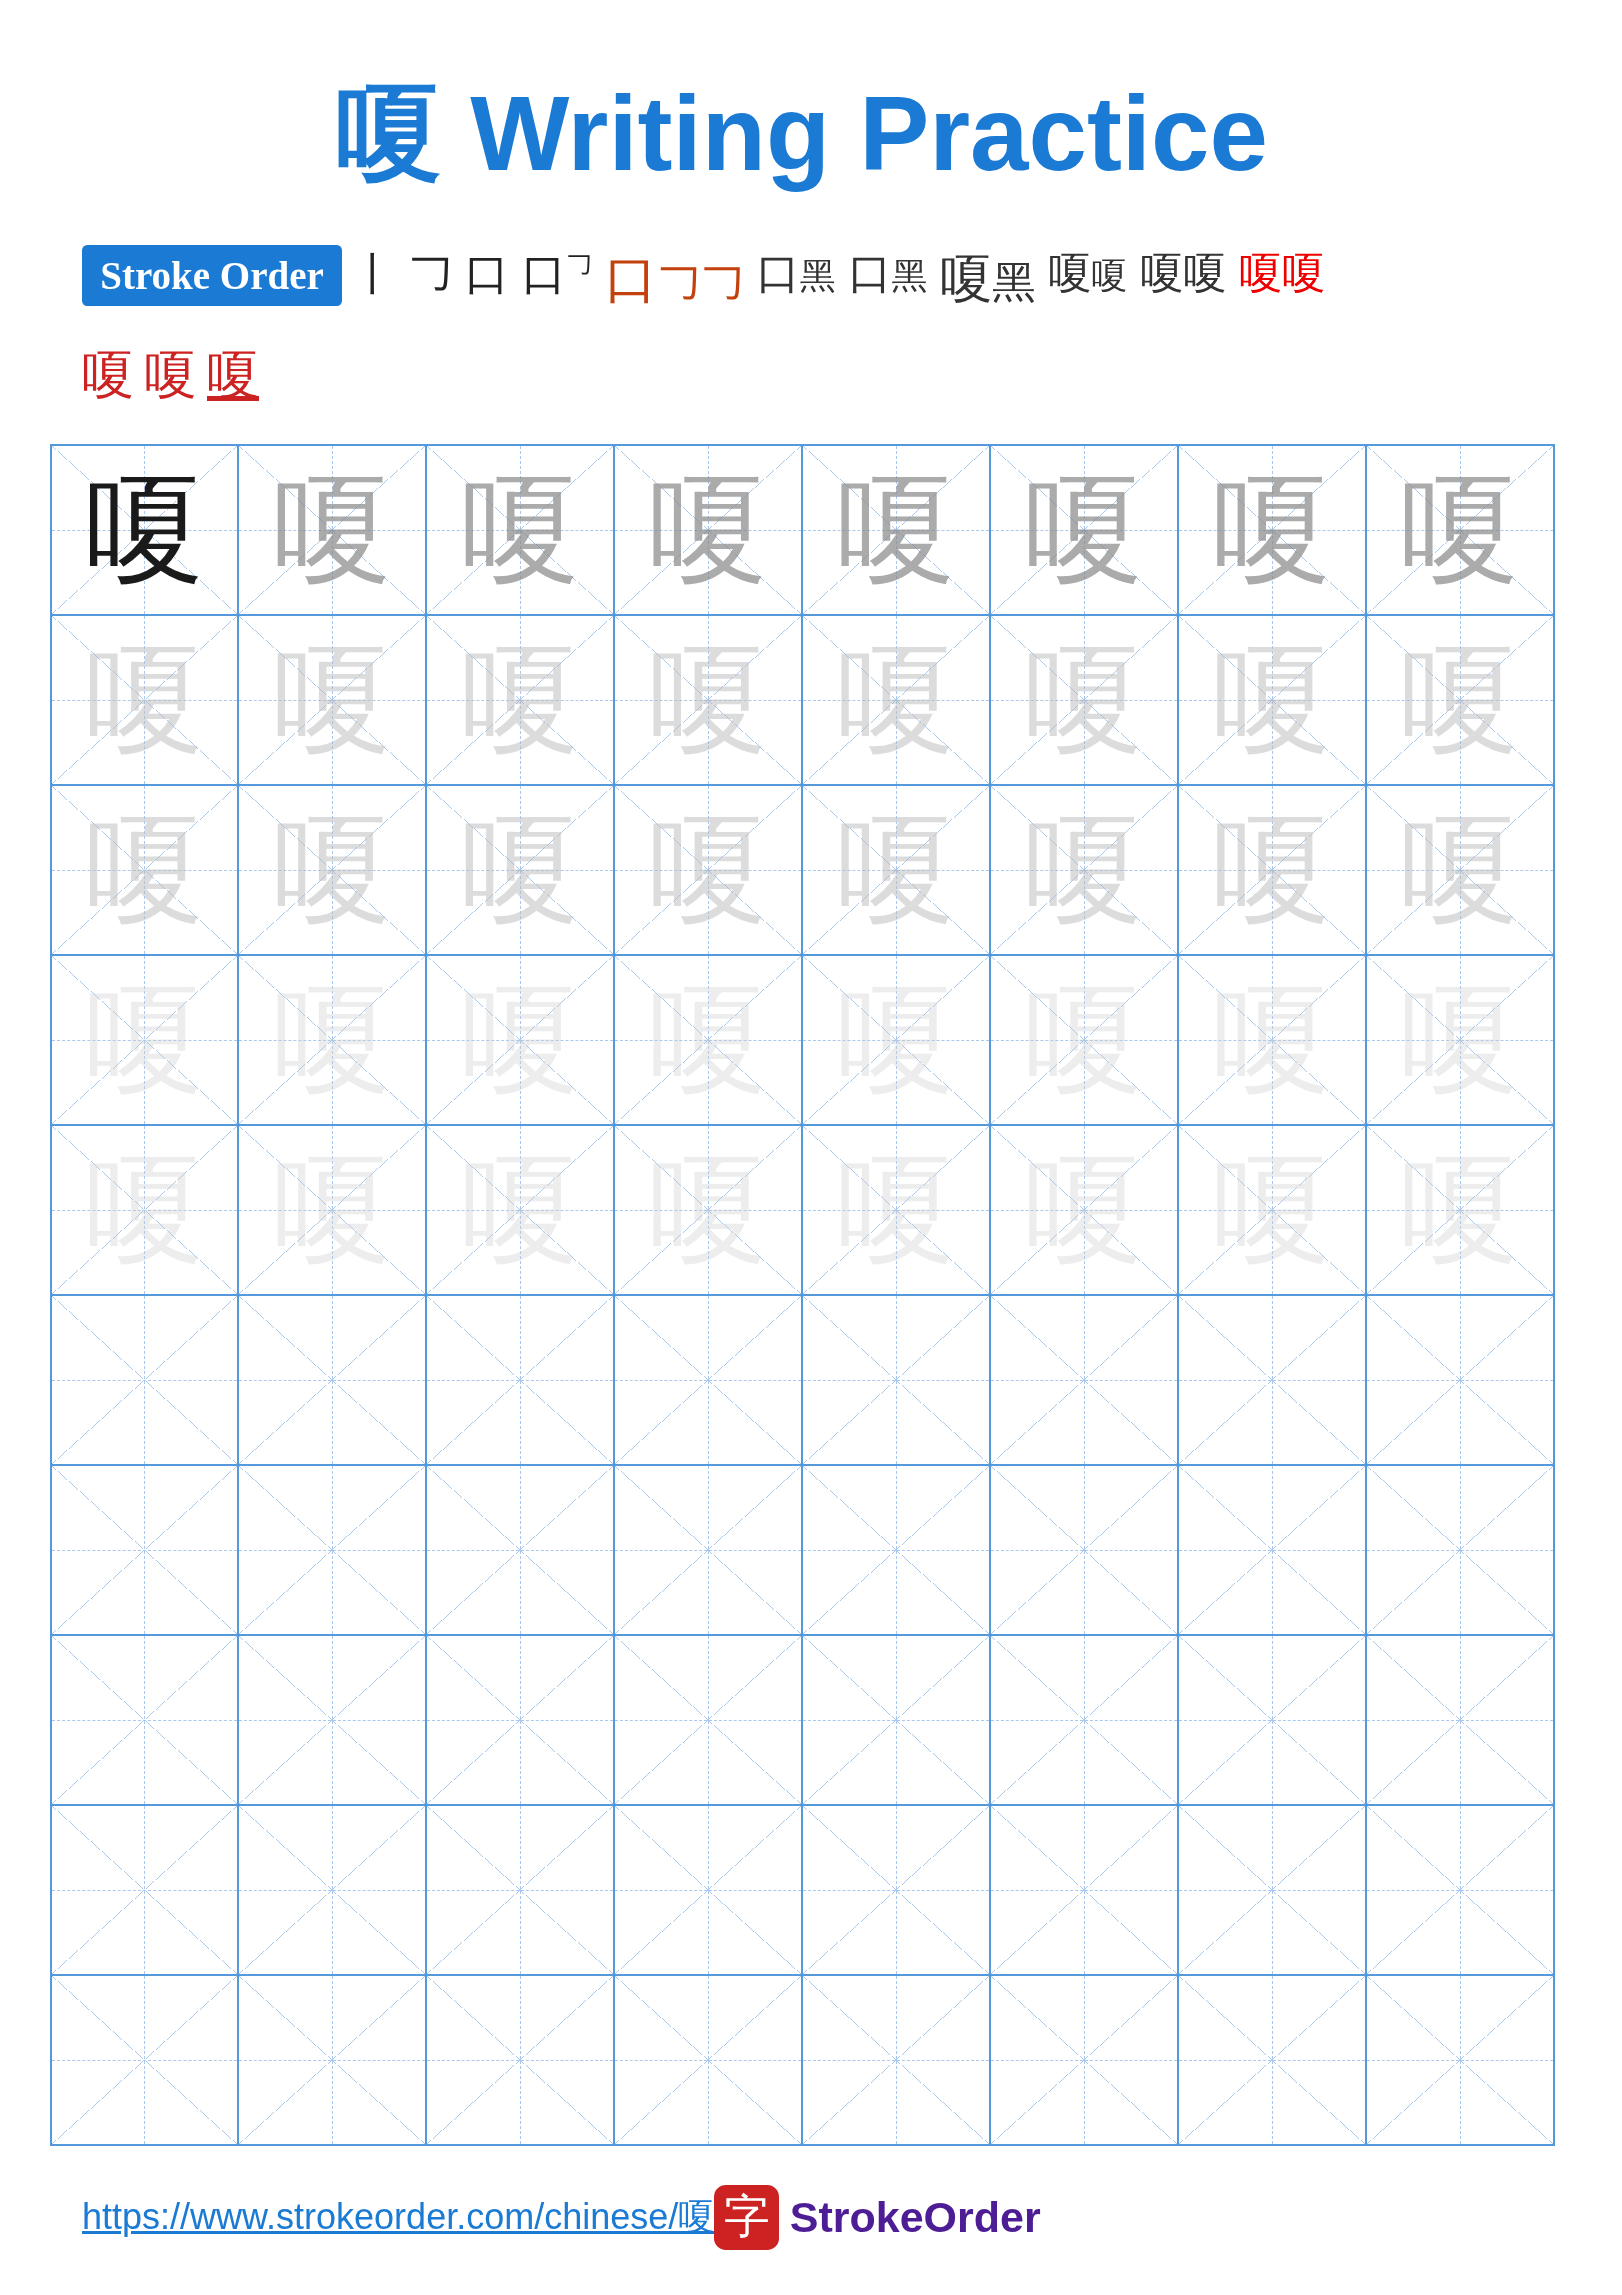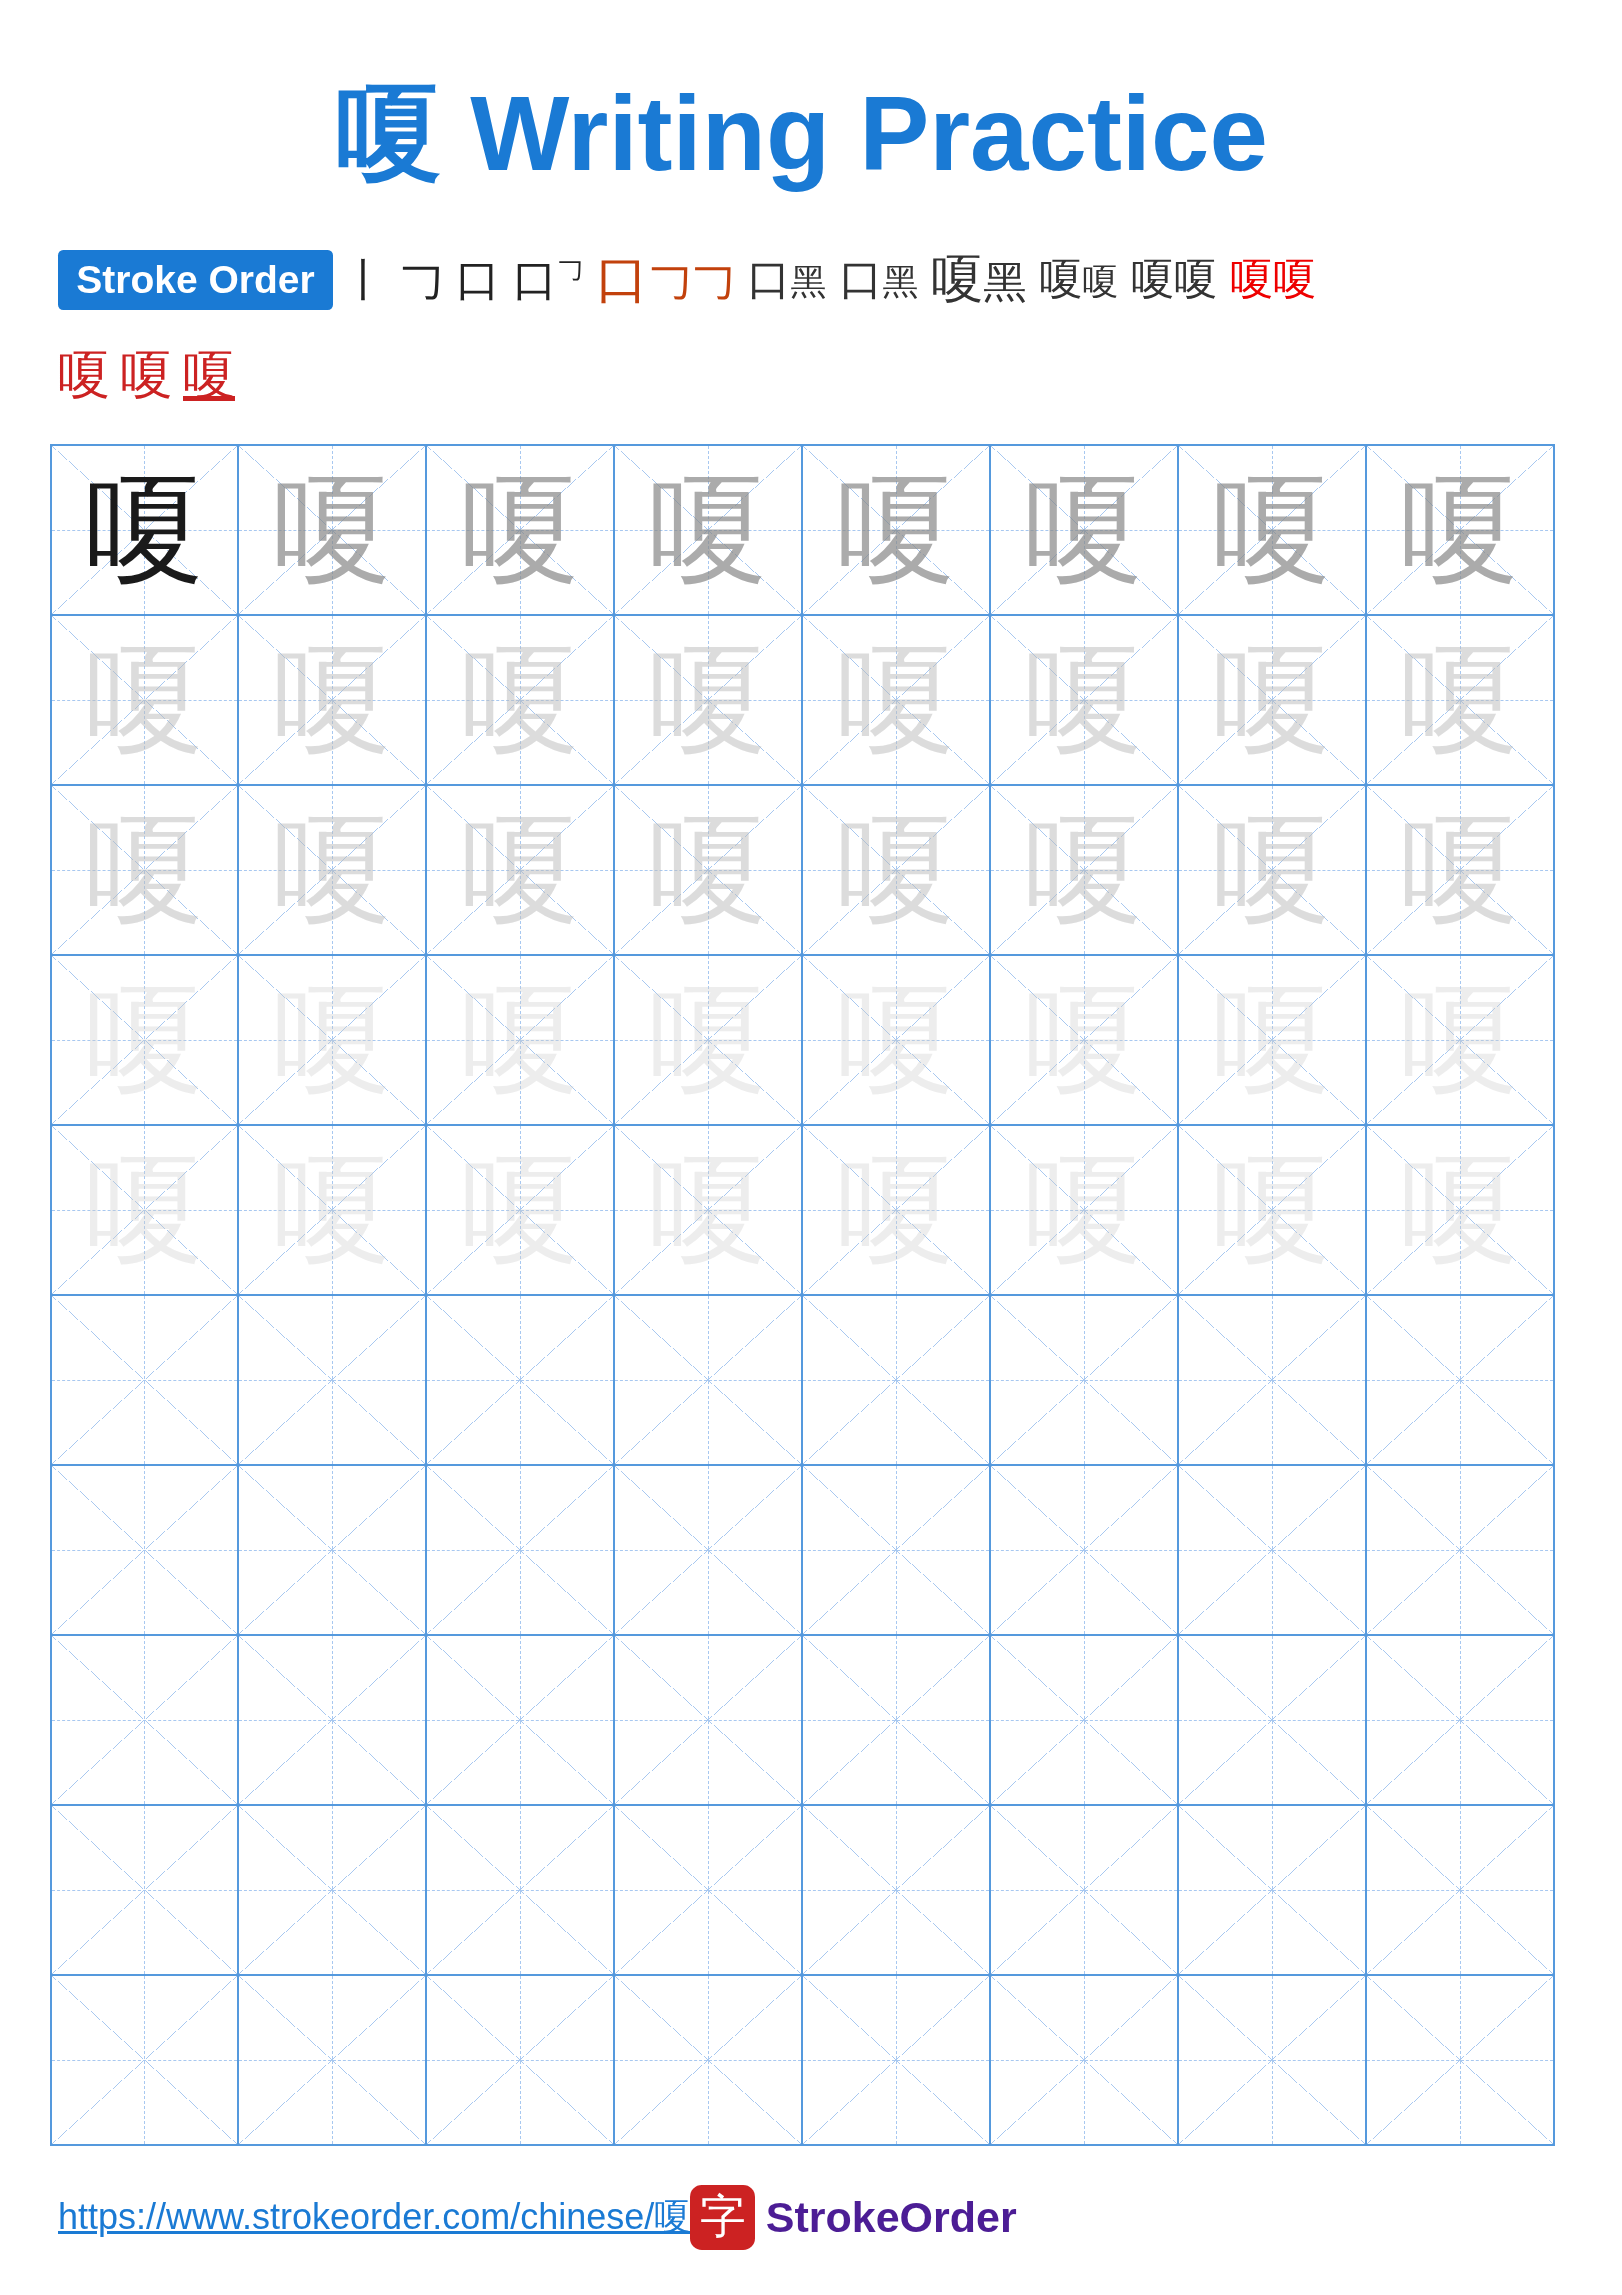--- a/index.html
+++ b/index.html
@@ -8,21 +8,21 @@
       min-height: 2295px;
       background: #fff;
       font-family: Arial, sans-serif;
       position: relative;
     }
 
     .page {
       width: 1604px;
       min-height: 2295px;
       background: #fff;
-      padding: 39px 32px;
+      padding: 39px 56px;
       display: flex;
       flex-direction: column;
       align-items: center;
     }
 
     .title {
       font-size: 105px;
       font-weight: bold;
       color: #1a7ad4;
       margin-top: 26px;
@@ -37,23 +37,24 @@
 
     .title-text {
       color: #1a7ad4;
     }
 
     .stroke-order-section {
       width: 100%;
       margin-bottom: 26px;
       display: flex;
       flex-wrap: wrap;
-      align-items: center;
+      align-items: flex-start;
       gap: 5.2px;
       padding: 0 26px;
+      font-family: Liberation Serif, serif;
     }
 
     .stroke-order-label {
       background: #1a7ad4;
       color: #fff;
       font-size: 39px;
       font-weight: bold;
       padding: 7.9px 18.3px;
       border-radius: 5.2px;
     }

